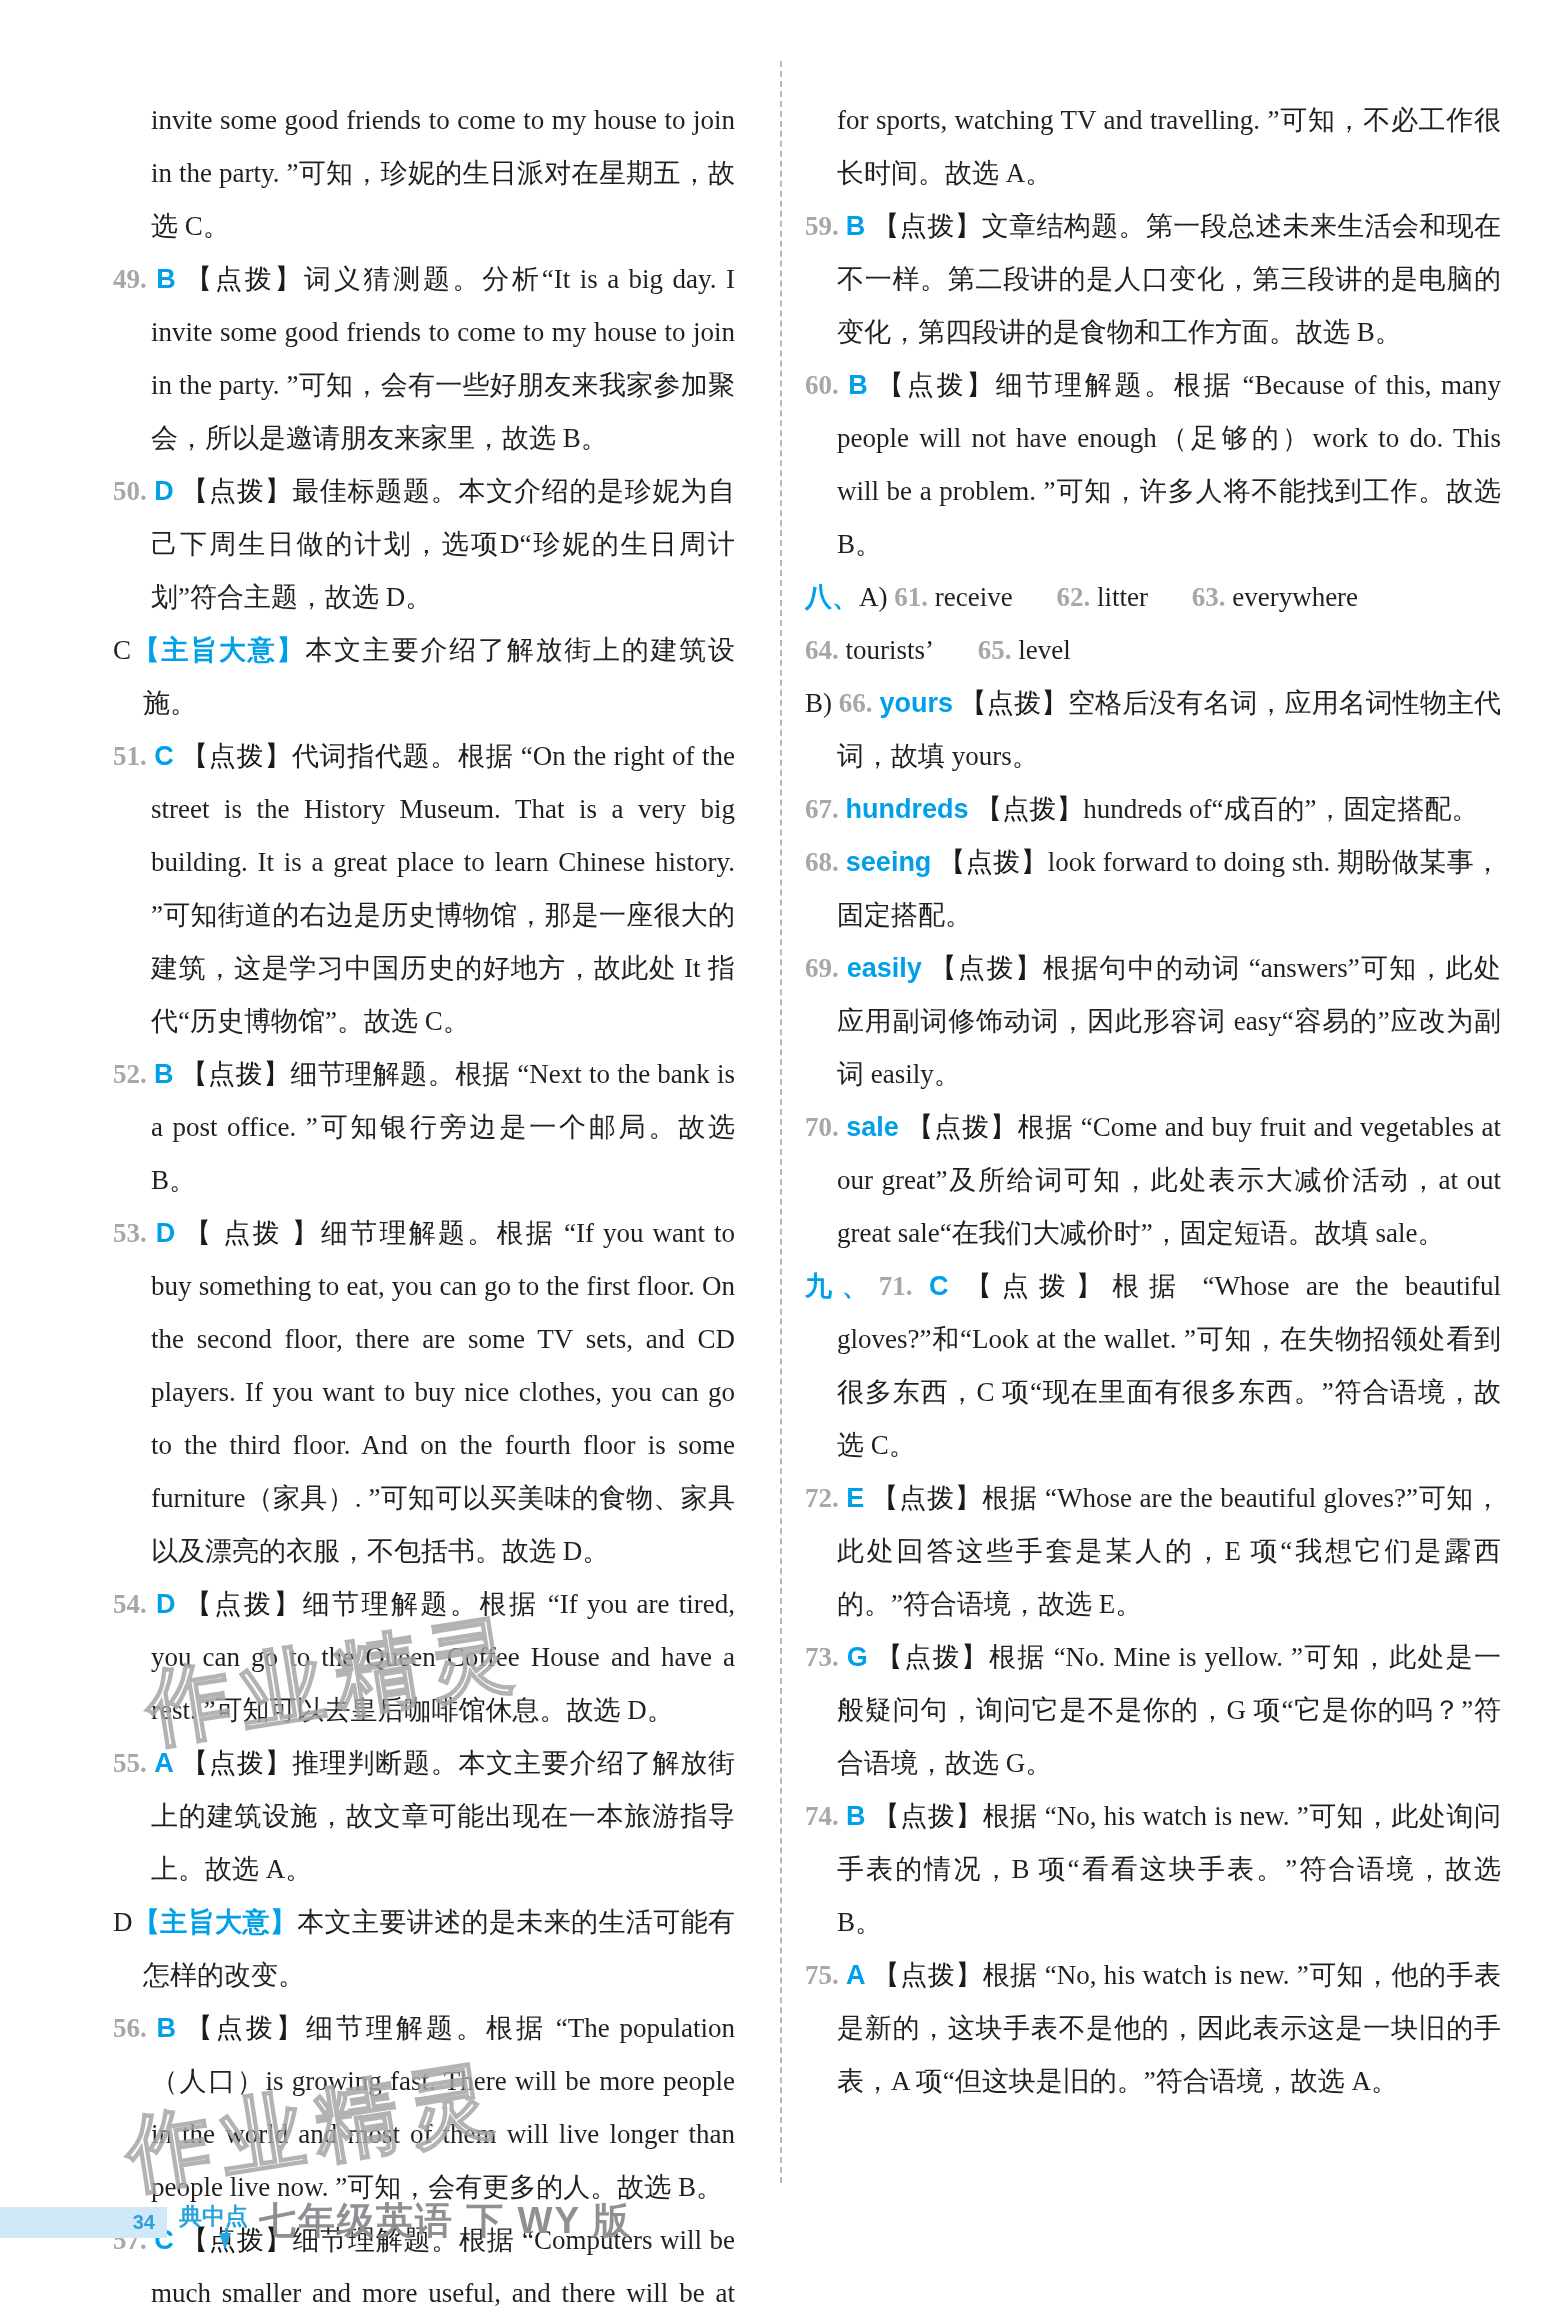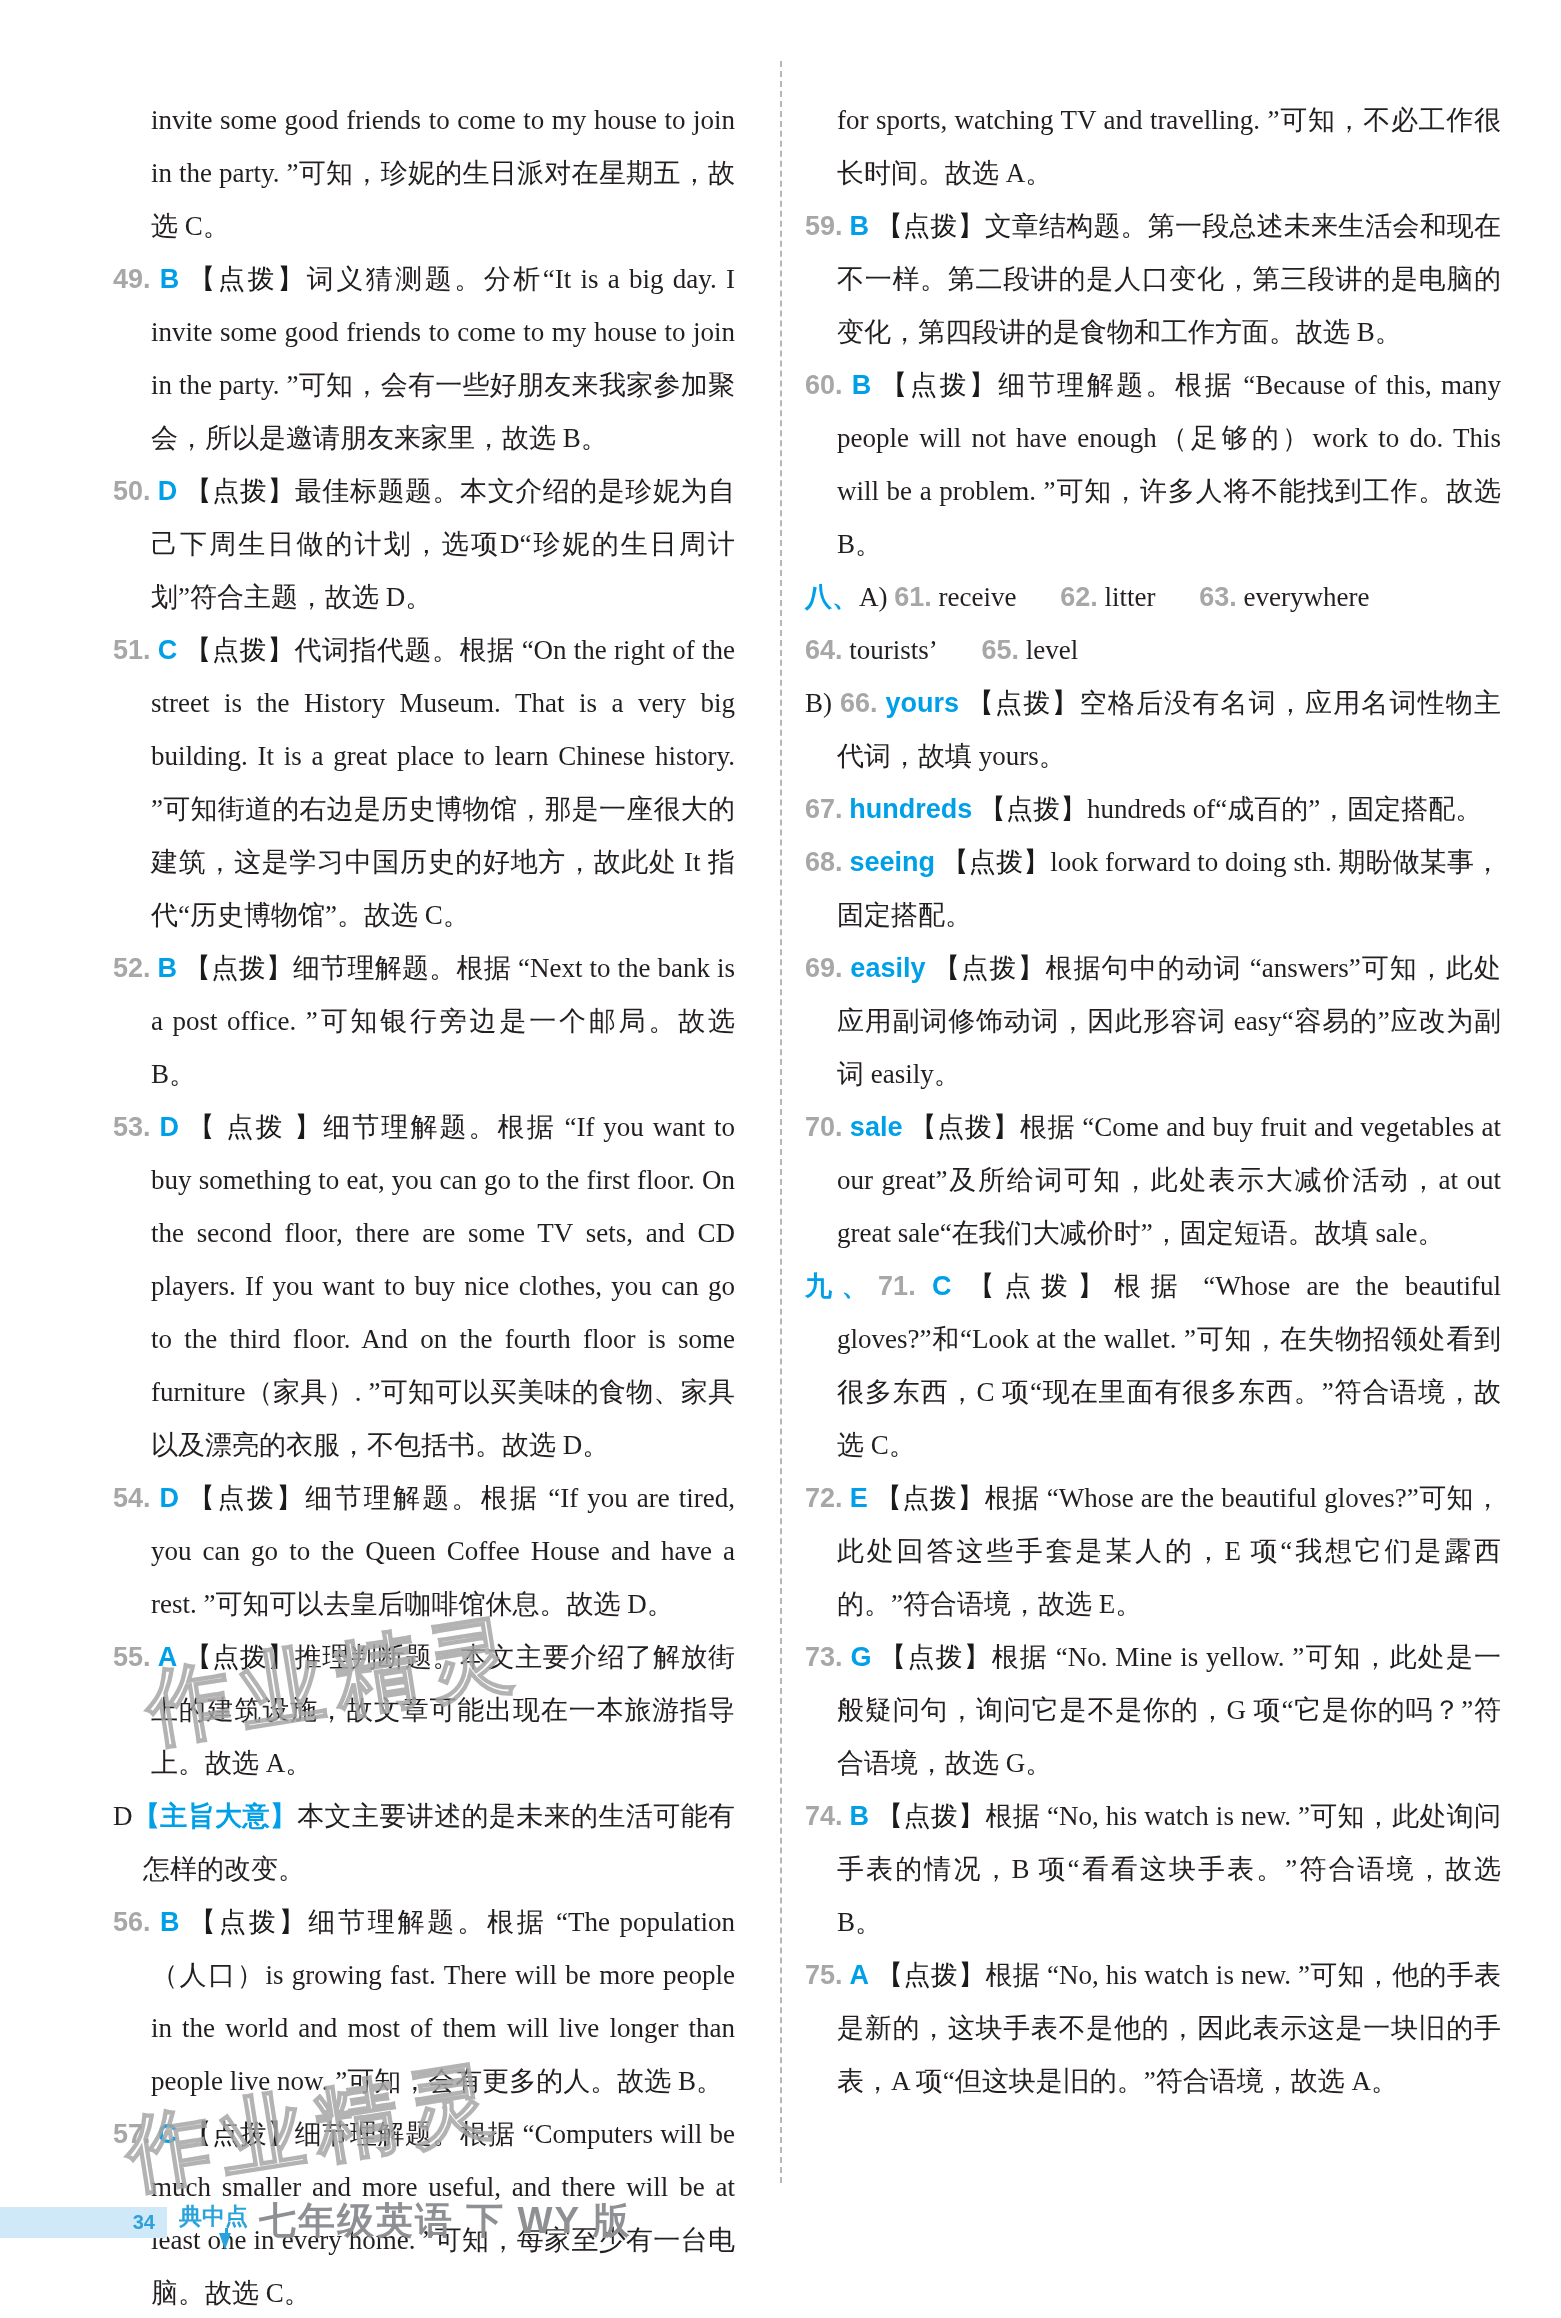--- a/index.html
+++ b/index.html
@@ -12,21 +12,21 @@
     position:absolute;top:94px;font-size:27px;line-height:53px;
     text-align:justify;color:#231f20;
   }
   .col-left{left:113px;width:622px;}
   .col-right{left:805px;width:696px;}
   .item{padding-left:38px;text-indent:-38px;}
   .col-right .item{padding-left:32px;text-indent:-32px;}
   .item.cont{text-indent:0;}
   .item.flat{padding-left:0;text-indent:0;text-align:left;}
   .item.summary{padding-left:30px;text-indent:-30px;}
-  .num{font-family:Liberation Sans, sans-serif;font-weight:bold;color:#a7a7a8;}
+  .num{font-family:Liberation Serif, serif;font-weight:bold;color:#a7a7a8;}
   .ans{font-family:"Liberation Sans","DejaVu Sans",sans-serif;font-weight:bold;color:#00a0e9;}
   .sec{font-family:"Liberation Sans","DejaVu Sans",sans-serif;font-weight:bold;color:#00a0e9;}
   .grp{color:#231f20;}
   .prefix{color:#231f20;}
   .tag-black{font-family:"Liberation Sans","DejaVu Sans",sans-serif;font-weight:normal;color:#1a1a1a;}
   .tag-blue{font-family:"Liberation Sans","DejaVu Sans",sans-serif;font-weight:bold;color:#00a0e9;}
   .entry{margin-right:37px;white-space:nowrap;}
   .entry:last-child{margin-right:0;}
   .divider{
     position:absolute;left:780px;top:61px;height:2122px;width:0;
@@ -70,20 +70,21 @@
 </head>
 <body>
 
 <div class="page">
   <div class="divider"></div>
 
   <div class="col col-left" id="col-left">
       <div class="item cont"><span class="body">invite some good friends to come to my house to join in the party. ”可知，珍妮的生日派对在星期五，故选 C。</span></div>
       <div class="item"><span class="num">49.</span> <span class="ans">B</span> <span class="tag-black">【点拨】</span><span class="body">词义猜测题。分析“It is a big day. I invite some good friends to come to my house to join in the party. ”可知，会有一些好朋友来我家参加聚会，所以是邀请朋友来家里，故选 B。</span></div>
       <div class="item"><span class="num">50.</span> <span class="ans">D</span> <span class="tag-black">【点拨】</span><span class="body">最佳标题题。本文介绍的是珍妮为自己下周生日做的计划，选项D“珍妮的生日周计划”符合主题，故选 D。</span></div>
+      <div class="item summary"><span class="prefix">C</span><span class="tag-blue">【主旨大意】</span><span class="body">本文主要介绍了解放街上的建筑设施。</span></div>
       <div class="item"><span class="num">51.</span> <span class="ans">C</span> <span class="tag-black">【点拨】</span><span class="body">代词指代题。根据 “On the right of the street is the History Museum. That is a very big building. It is a great place to learn Chinese history. ”可知街道的右边是历史博物馆，那是一座很大的建筑，这是学习中国历史的好地方，故此处 It 指代“历史博物馆”。故选 C。</span></div>
       <div class="item"><span class="num">52.</span> <span class="ans">B</span> <span class="tag-black">【点拨】</span><span class="body">细节理解题。根据 “Next to the bank is a post office. ”可知银行旁边是一个邮局。故选 B。</span></div>
       <div class="item"><span class="num">53.</span> <span class="ans">D</span> <span class="tag-black">【 点拨 】</span><span class="body">细节理解题。根据 “If you want to buy something to eat, you can go to the first floor. On the second floor, there are some TV sets, and CD players. If you want to buy nice clothes, you can go to the third floor. And on the fourth floor is some furniture（家具）. ”可知可以买美味的食物、家具以及漂亮的衣服，不包括书。故选 D。</span></div>
       <div class="item"><span class="num">54.</span> <span class="ans">D</span> <span class="tag-black">【点拨】</span><span class="body">细节理解题。根据 “If you are tired, you can go to the Queen Coffee House and have a rest. ”可知可以去皇后咖啡馆休息。故选 D。</span></div>
       <div class="item"><span class="num">55.</span> <span class="ans">A</span> <span class="tag-black">【点拨】</span><span class="body">推理判断题。本文主要介绍了解放街上的建筑设施，故文章可能出现在一本旅游指导上。故选 A。</span></div>
       <div class="item summary"><span class="prefix">D</span><span class="tag-blue">【主旨大意】</span><span class="body">本文主要讲述的是未来的生活可能有怎样的改变。</span></div>
       <div class="item"><span class="num">56.</span> <span class="ans">B</span> <span class="tag-black">【点拨】</span><span class="body">细节理解题。根据 “The population（人口）is growing fast. There will be more people in the world and most of them will live longer than people live now. ”可知，会有更多的人。故选 B。</span></div>
       <div class="item"><span class="num">57.</span> <span class="ans">C</span> <span class="tag-black">【点拨】</span><span class="body">细节理解题。根据 “Computers will be much smaller and more useful, and there will be at least one in every home. ”可知，每家至少有一台电脑。故选 C。</span></div>
     </div>
   <div class="col col-right" id="col-right">

